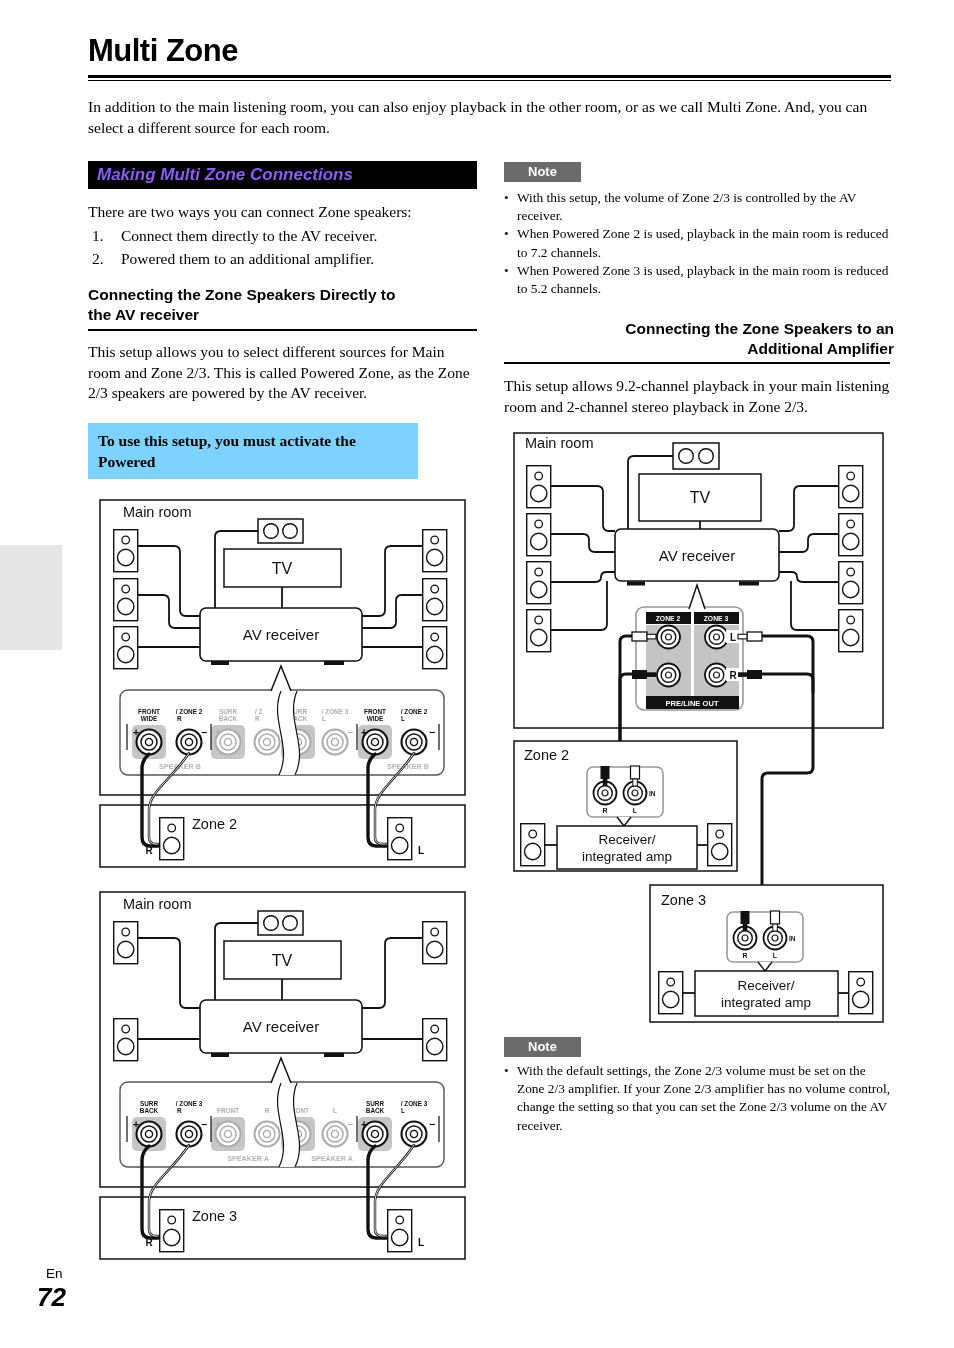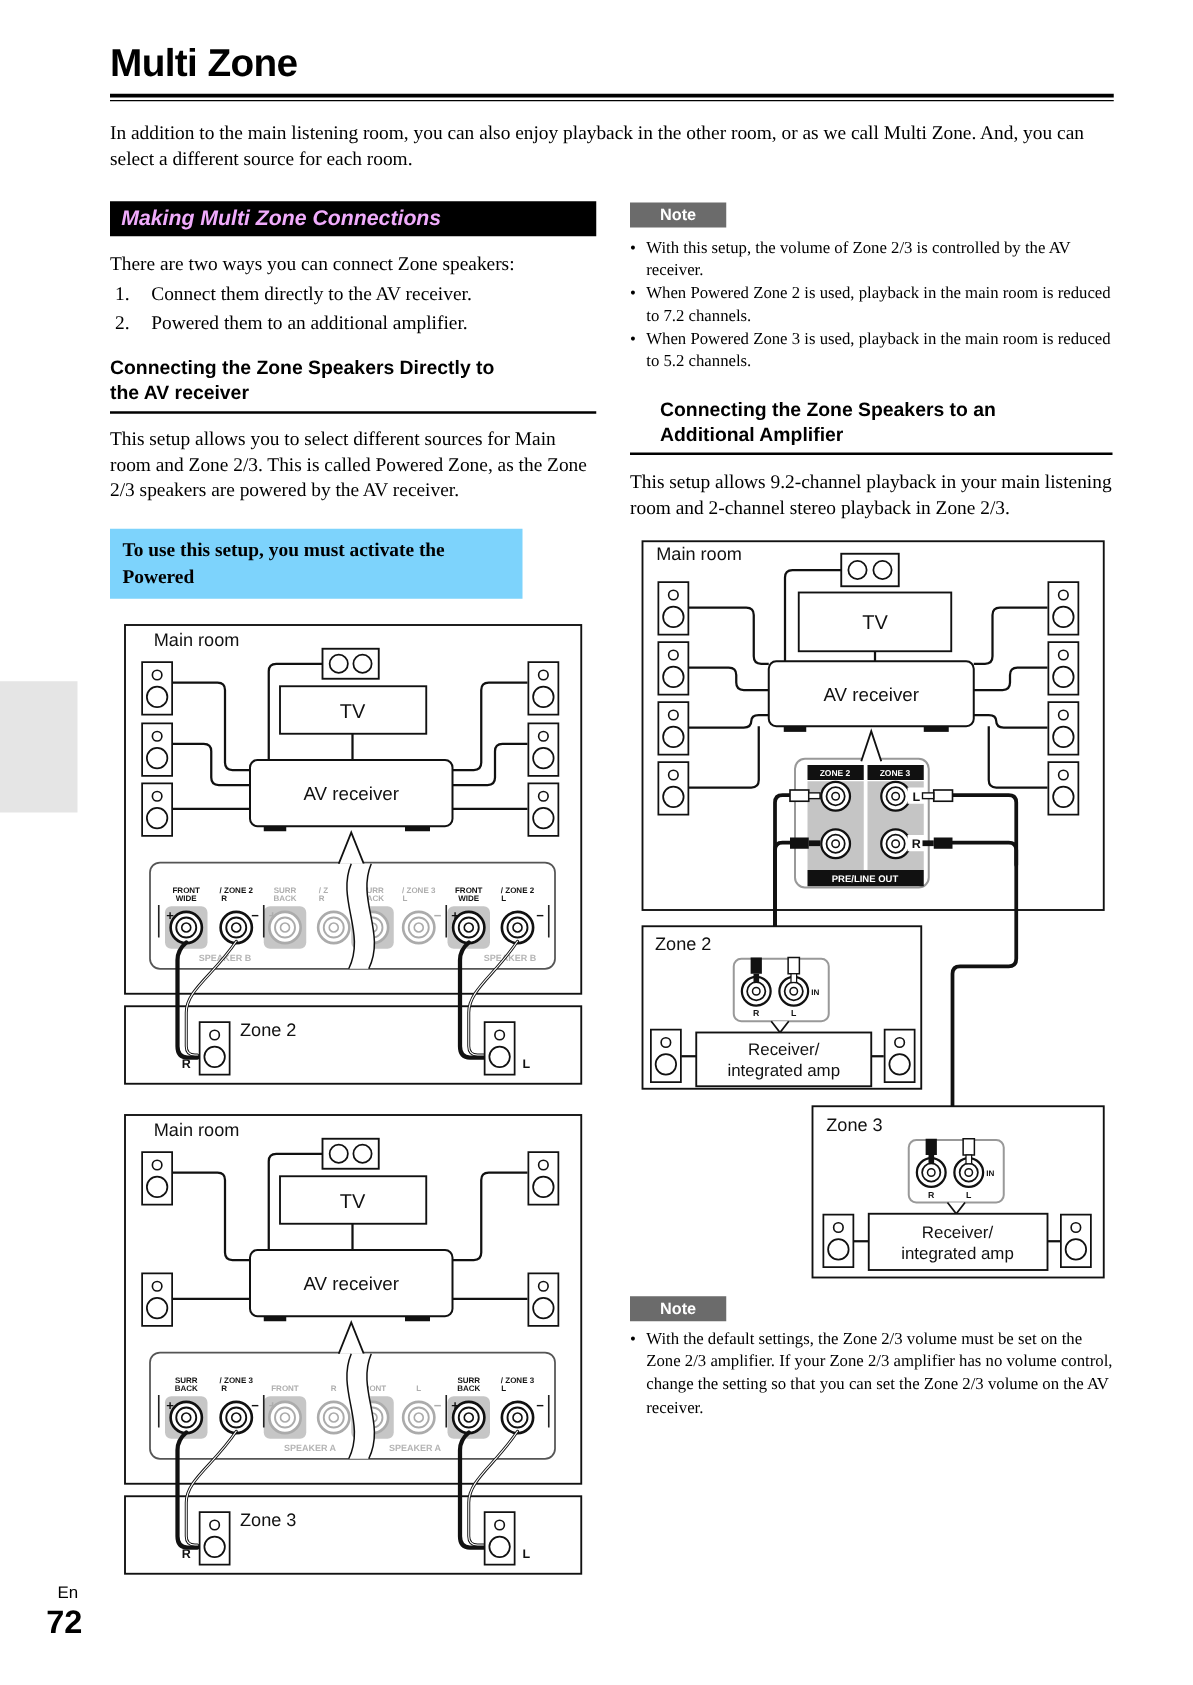--- a/index.html
+++ b/index.html
@@ -8,21 +8,21 @@
   .abs{position:absolute;}
   .sans{font-family:"Liberation Sans",sans-serif;}
 
   .side-tab{left:0;top:545px;width:62px;height:105px;background:#e5e5e5;}
 
   .page-title{left:88px;top:33px;font-size:31px;font-weight:bold;letter-spacing:-0.5px;}
   .title-rule{left:88px;top:75px;width:803px;height:2px;border-top:3.4px solid #000;border-bottom:1.3px solid #000;}
 
   .intro{left:88px;top:96px;width:808px;font-size:15.5px;line-height:21px;font-family:Liberation Serif, serif;}
 
-  .section-bar{left:88px;top:161px;width:389px;height:28px;background:#000;color:#f0abfc;}
+  .section-bar{left:88px;top:161px;width:389px;height:28px;background:#000;color:#8b5cf6;}
   .section-bar span{display:block;padding:4px 0 0 9px;font-size:17px;font-weight:bold;font-style:italic;}
 
   .lead{left:88px;top:203px;width:389px;font-size:15.5px;}
   .olist{left:88px;top:225px;width:389px;font-size:15.5px;line-height:22.5px;}
   .olist .row{position:relative;padding-left:33px;}
   .olist .num{position:absolute;left:4px;}
 
   .subhead{width:389px;font-size:15.5px;font-weight:bold;line-height:19.5px;}
   .sub1{left:88px;top:285px;}
   .rule2{height:0;border-top:2.6px solid #000;}
@@ -38,26 +38,26 @@
   .note-label{display:inline-block;background:#6b6b6b;color:#fff;font-size:13px;
               font-weight:bold;padding:2px 24px 3px;font-family:"Liberation Sans",sans-serif;}
   .nl1{left:504px;top:162px;}
   .nl2{left:504px;top:1037px;}
   .note-list{width:390px;font-size:13.4px;line-height:18.2px;}
   .note-list .ni{position:relative;padding-left:13px;margin:0;}
   .note-list .b{position:absolute;left:0;}
   .notes1{left:504px;top:189px;}
   .notes2{left:504px;top:1062px;}
 
-  .sub2{left:528px;top:319px;width:390px;}
+  .sub2{left:504px;top:319px;width:390px;text-align:right;}
   .sub2-rule{left:504px;top:362px;width:386px;}
   .body2{left:504px;top:376px;width:392px;}
 
   .footer-lang{left:46px;top:1266px;font-size:13.5px;font-family:"Liberation Sans",sans-serif;}
-  .footer-page{left:37px;top:1282px;font-size:26px;font-weight:bold;font-family:"Liberation Sans",sans-serif;}
+  .footer-page{left:37px;top:1282px;font-size:26px;font-weight:bold;font-family:"Liberation Sans",sans-serif;font-style:italic;}
 
   svg{position:absolute;overflow:visible;}
   svg text{font-family:"Liberation Sans",sans-serif;fill:#111;}
   .room{font-size:14.5px;}
   .tvt{font-size:16px;}
   .rcvt{font-size:15px;}
   .zlabel{font-size:14.5px;}
   .rl{font-size:10px;font-weight:bold;}
   .tl{font-size:6.4px;font-weight:bold;}
   .tlg{font-size:6.4px;font-weight:bold;fill:#aeaeae;}

